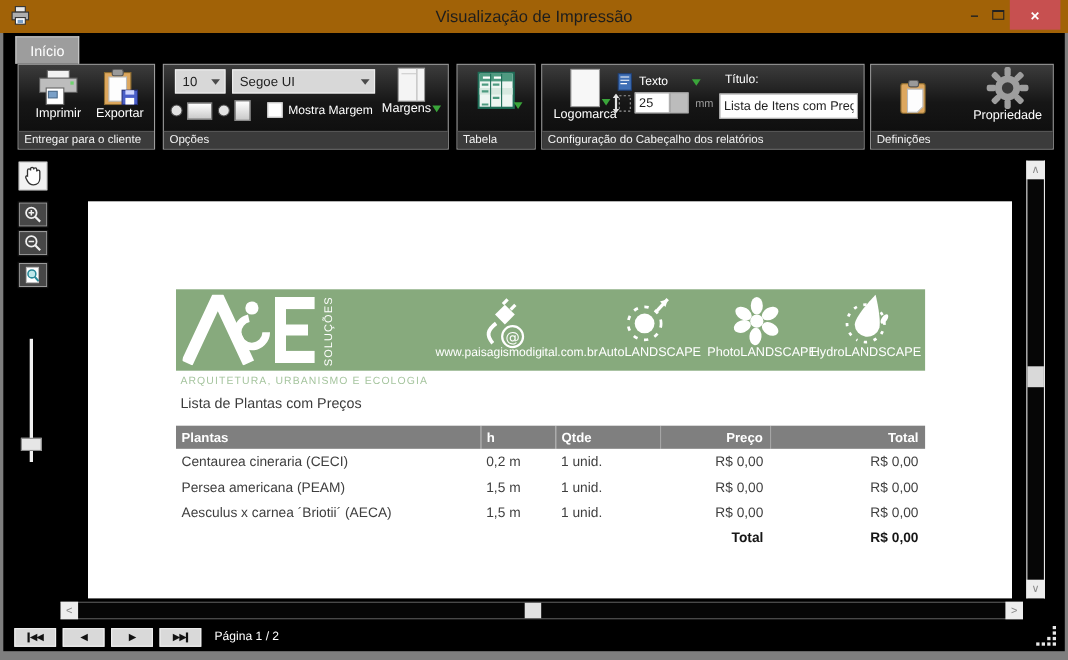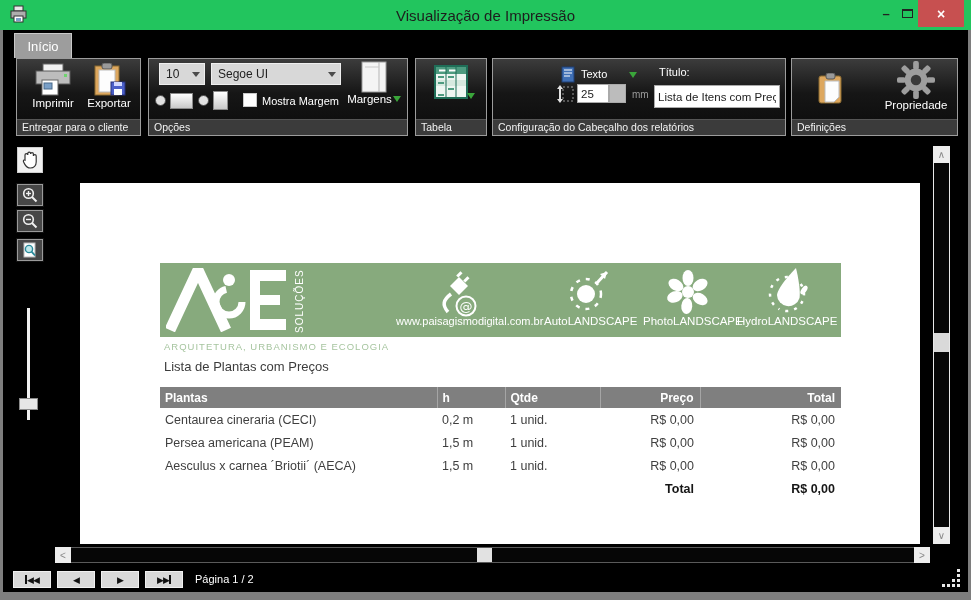--- a/index.html
+++ b/index.html
@@ -86,21 +86,21 @@
   .navbtn .bar { width:2px; height:9px; background:#111; }
   #nav-first { left:13px; } #nav-prev { left:57px; } #nav-next { left:101px; } #nav-last { left:145px; }
   #page-info { position:absolute; left:195px; top:573px; color:#fff; font-size:11px; }
   #grip { position:absolute; left:941px; top:569px; }
 </style>
 </head>
 <body>
 
 <div id="app">
 
-  <div id="titlebar" style="background: #22c55e;">
+  <div id="titlebar" style="background: #a16207;">
     <svg id="app-icon" width="17" height="18" viewBox="0 0 17 18">
       <rect x="4" y="1" width="9" height="5" fill="#e8e8e8" stroke="#333"></rect>
       <rect x="1" y="6" width="15" height="7" fill="#aeaeae" stroke="#333"></rect>
       <rect x="4" y="11" width="9" height="6" fill="#fff" stroke="#333"></rect>
       <rect x="6" y="13" width="5" height="3" fill="#7aa0c8"></rect>
     </svg>
     <div class="title">Visualização de Impressão</div>
     <div id="btn-min" class="win-ctl">–</div>
     <div id="btn-max" class="win-ctl">
         <span class="box"></span>
@@ -183,20 +183,27 @@
         <line x1="4" y1="18" x2="10" y2="18" stroke="#4e9b80" stroke-width="2"></line>
         <line x1="14" y1="24" x2="20" y2="24" stroke="#4e9b80" stroke-width="2"></line>
         <line x1="4" y1="30" x2="10" y2="30" stroke="#4e9b80" stroke-width="2"></line>
       </svg>
       <span class="tri green" style="position:absolute; right:-4px; bottom:2px;"></span>
     </div>
     <div class="caption">Tabela</div>
   </div>
 
   <div class="group" id="grp-header">
+    <div class="icon-btn" style="left:8px; top:3px; width:62px;">
+      <svg width="28" height="36" viewBox="0 0 28 36">
+        <rect x="1" y="1" width="26" height="34" fill="#f7f7f7" stroke="#9a9a9a"></rect>
+      </svg>
+      <span class="tri green" style="position:absolute; right:8px; bottom:14px;"></span>
+      <div class="rib-label">Logomarca</div>
+    </div>
     <svg style="position:absolute; left:68px; top:7px;" width="14" height="17" viewBox="0 0 14 17">
       <rect x="1" y="1" width="12" height="15" fill="#3f6fb5" stroke="#1f3f75"></rect>
       <line x1="3" y1="4" x2="11" y2="4" stroke="#fff"></line>
       <line x1="3" y1="7" x2="11" y2="7" stroke="#fff"></line>
       <line x1="3" y1="10" x2="9" y2="10" stroke="#fff"></line>
     </svg>
     <div class="small-lbl" style="left:88px; top:9px;">Texto</div>
     <span class="tri green" style="position:absolute; left:136px; top:13px;"></span>
     <svg style="position:absolute; left:64px; top:26px;" width="17" height="18" viewBox="0 0 17 18">
       <rect x="6" y="2" width="10" height="14" fill="none" stroke="#9a9a9a" stroke-dasharray="2 2"></rect>

